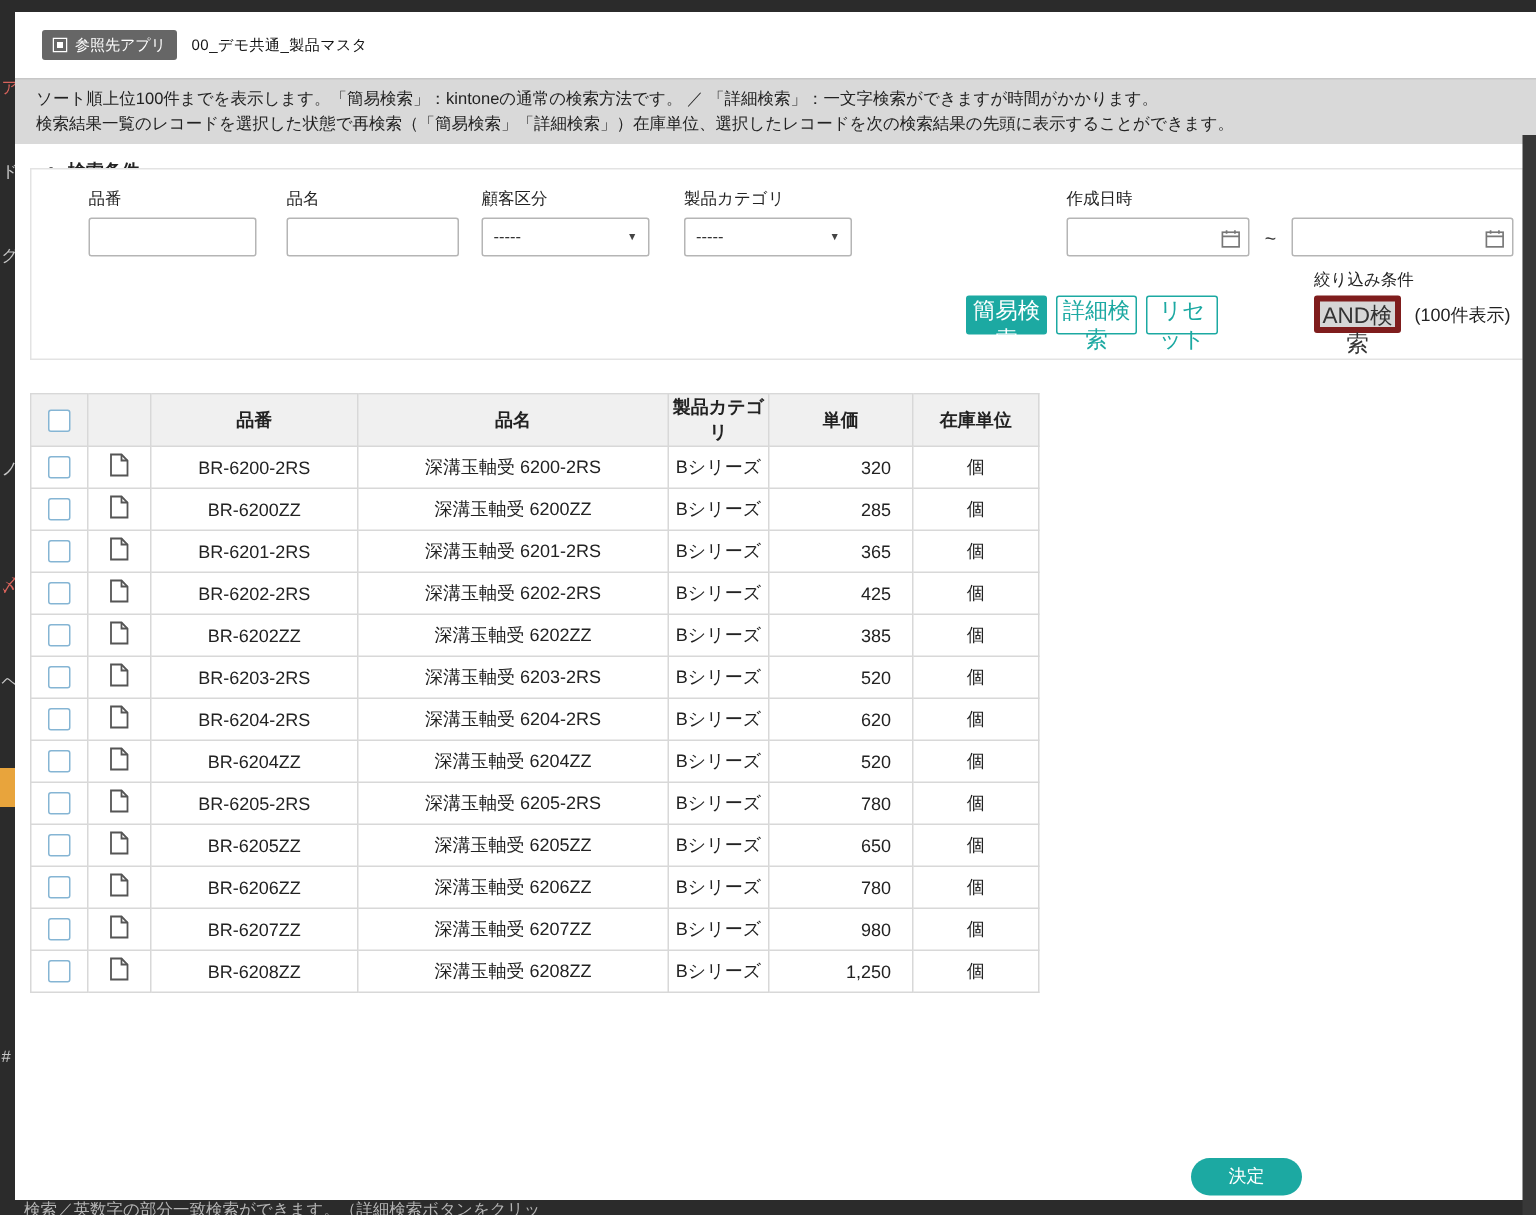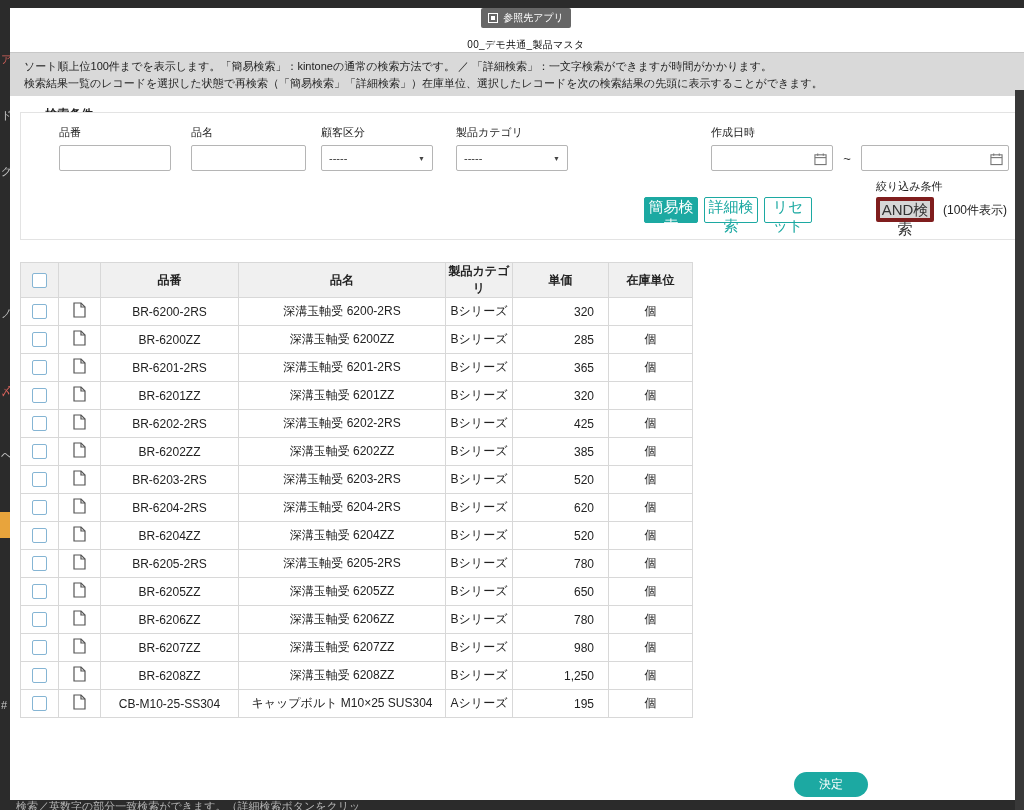--- a/index.html
+++ b/index.html
@@ -8,21 +8,21 @@
     position:relative;
     background:#2b2b2b;
     font-family:"Liberation Sans","DejaVu Sans",sans-serif;
     color:#222;
   }
   .modal {
     position:absolute; left:10px; top:8px; width:1014px; height:792px;
     background:#fff;
   }
   
-  .titlebar { height:44px; display:flex; align-items:center; gap:10px; padding-left:18px; background:#fff;flex-direction:column; }
+  .titlebar { height:44px; display:flex; align-items:center; gap:10px; padding-left:18px; background:#fff; }
   .badge {
     display:inline-flex; align-items:center; gap:5px;
     background:#666; color:#fff; font-size:10px; padding:3px 7px; border-radius:2px;
   }
   .title { font-size:10px; font-weight:normal; color:#111; letter-spacing:.3px; }
   
   .notice {
     height:44px; background:var(--notice-bg,#d9d9d9); border-top:1px solid #c7c7c7;
     padding:5px 14px 0 14px; font-size:11px; color:#222; line-height:1.5;
   }
@@ -258,32 +258,20 @@
           <td class="c-cat">Bシリーズ</td>
           <td class="c-price">365</td>
           <td class="c-unit">個</td>
         </tr>
         <tr>
           <td><span class="cb"></span></td>
           <td><span class="fic"><svg width="13" height="16" viewBox="0 0 13 16">
                 <path d="M1 1 h7 l4 4 v10 h-11 z" fill="none" stroke="#555" stroke-width="1.2"></path>
                 <path d="M8 1 v4 h4" fill="none" stroke="#555" stroke-width="1.2"></path>
               </svg></span></td>
-          <td class="c-code">BR-6201ZZ</td>
-          <td class="c-name">深溝玉軸受 6201ZZ</td>
-          <td class="c-cat">Bシリーズ</td>
-          <td class="c-price">320</td>
-          <td class="c-unit">個</td>
-        </tr>
-        <tr>
-          <td><span class="cb"></span></td>
-          <td><span class="fic"><svg width="13" height="16" viewBox="0 0 13 16">
-                <path d="M1 1 h7 l4 4 v10 h-11 z" fill="none" stroke="#555" stroke-width="1.2"></path>
-                <path d="M8 1 v4 h4" fill="none" stroke="#555" stroke-width="1.2"></path>
-              </svg></span></td>
           <td class="c-code">BR-6202-2RS</td>
           <td class="c-name">深溝玉軸受 6202-2RS</td>
           <td class="c-cat">Bシリーズ</td>
           <td class="c-price">425</td>
           <td class="c-unit">個</td>
         </tr>
         <tr>
           <td><span class="cb"></span></td>
           <td><span class="fic"><svg width="13" height="16" viewBox="0 0 13 16">
                 <path d="M1 1 h7 l4 4 v10 h-11 z" fill="none" stroke="#555" stroke-width="1.2"></path>
@@ -384,31 +372,19 @@
           <td><span class="fic"><svg width="13" height="16" viewBox="0 0 13 16">
                 <path d="M1 1 h7 l4 4 v10 h-11 z" fill="none" stroke="#555" stroke-width="1.2"></path>
                 <path d="M8 1 v4 h4" fill="none" stroke="#555" stroke-width="1.2"></path>
               </svg></span></td>
           <td class="c-code">BR-6208ZZ</td>
           <td class="c-name">深溝玉軸受 6208ZZ</td>
           <td class="c-cat">Bシリーズ</td>
           <td class="c-price">1,250</td>
           <td class="c-unit">個</td>
         </tr>
-        <tr>
-          <td><span class="cb"></span></td>
-          <td><span class="fic"><svg width="13" height="16" viewBox="0 0 13 16">
-                <path d="M1 1 h7 l4 4 v10 h-11 z" fill="none" stroke="#555" stroke-width="1.2"></path>
-                <path d="M8 1 v4 h4" fill="none" stroke="#555" stroke-width="1.2"></path>
-              </svg></span></td>
-          <td class="c-code">CB-M10-25-SS304</td>
-          <td class="c-name">キャップボルト M10×25 SUS304</td>
-          <td class="c-cat">Aシリーズ</td>
-          <td class="c-price">195</td>
-          <td class="c-unit">個</td>
-        </tr>
       </tbody>
   </table>
 
   <button class="confirm">決定</button>
 </div>
 
 <div class="right-strip"></div>
 
 </body></html>

